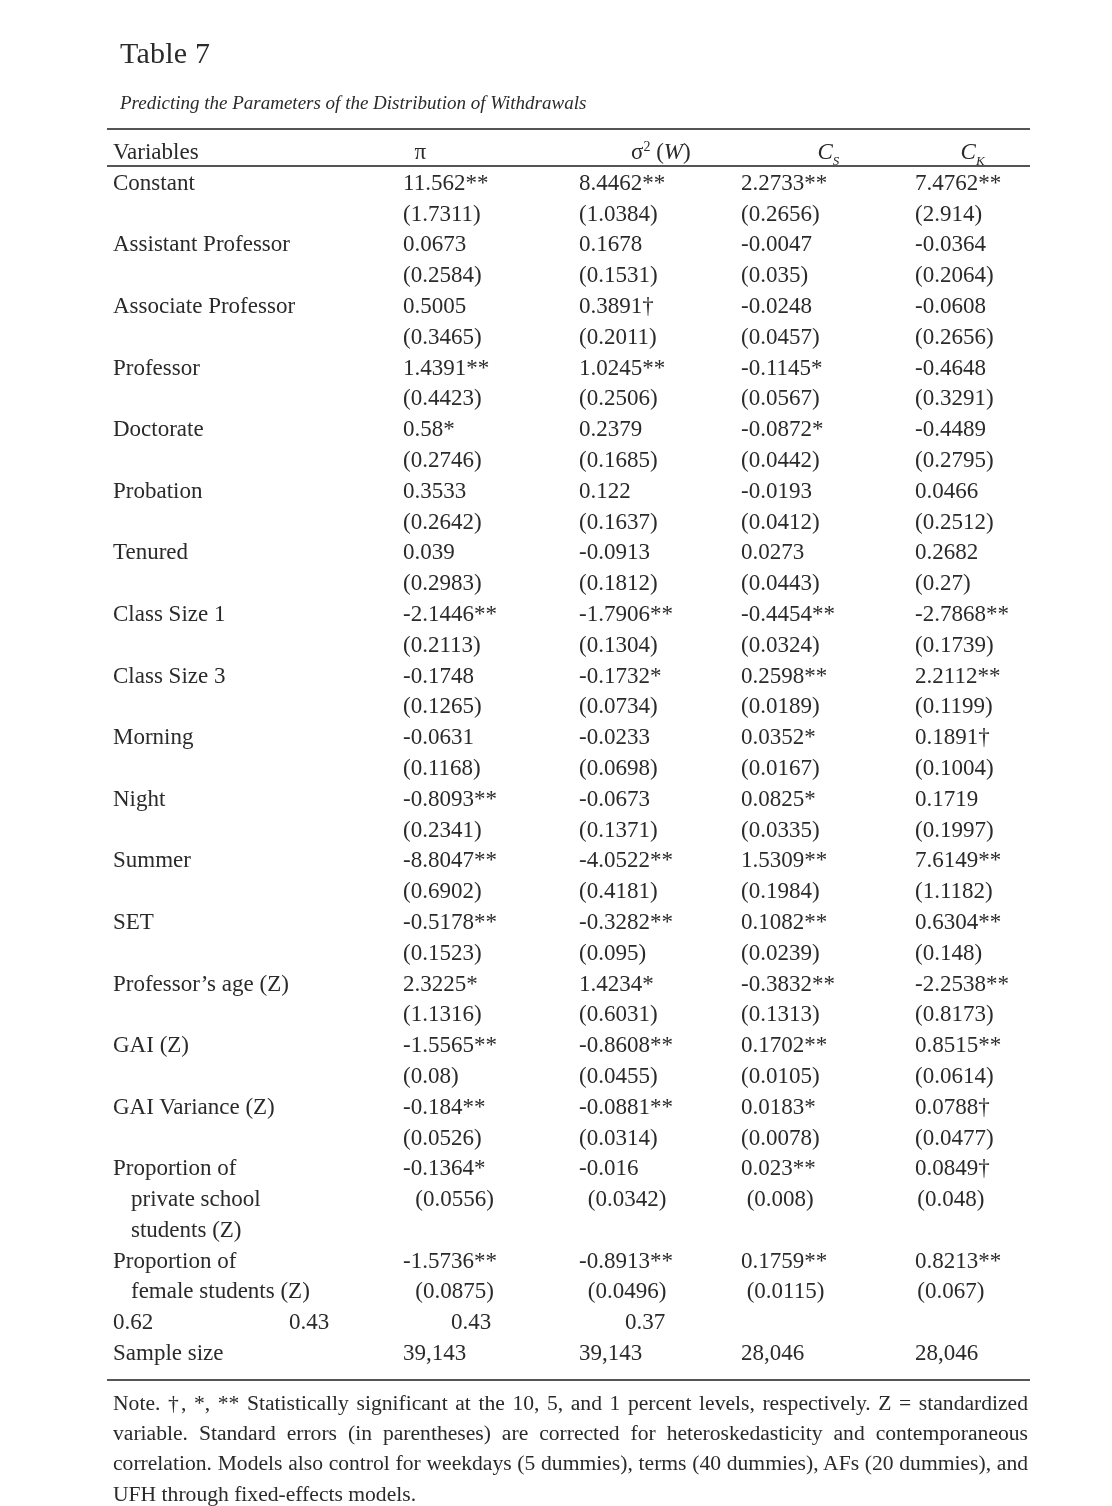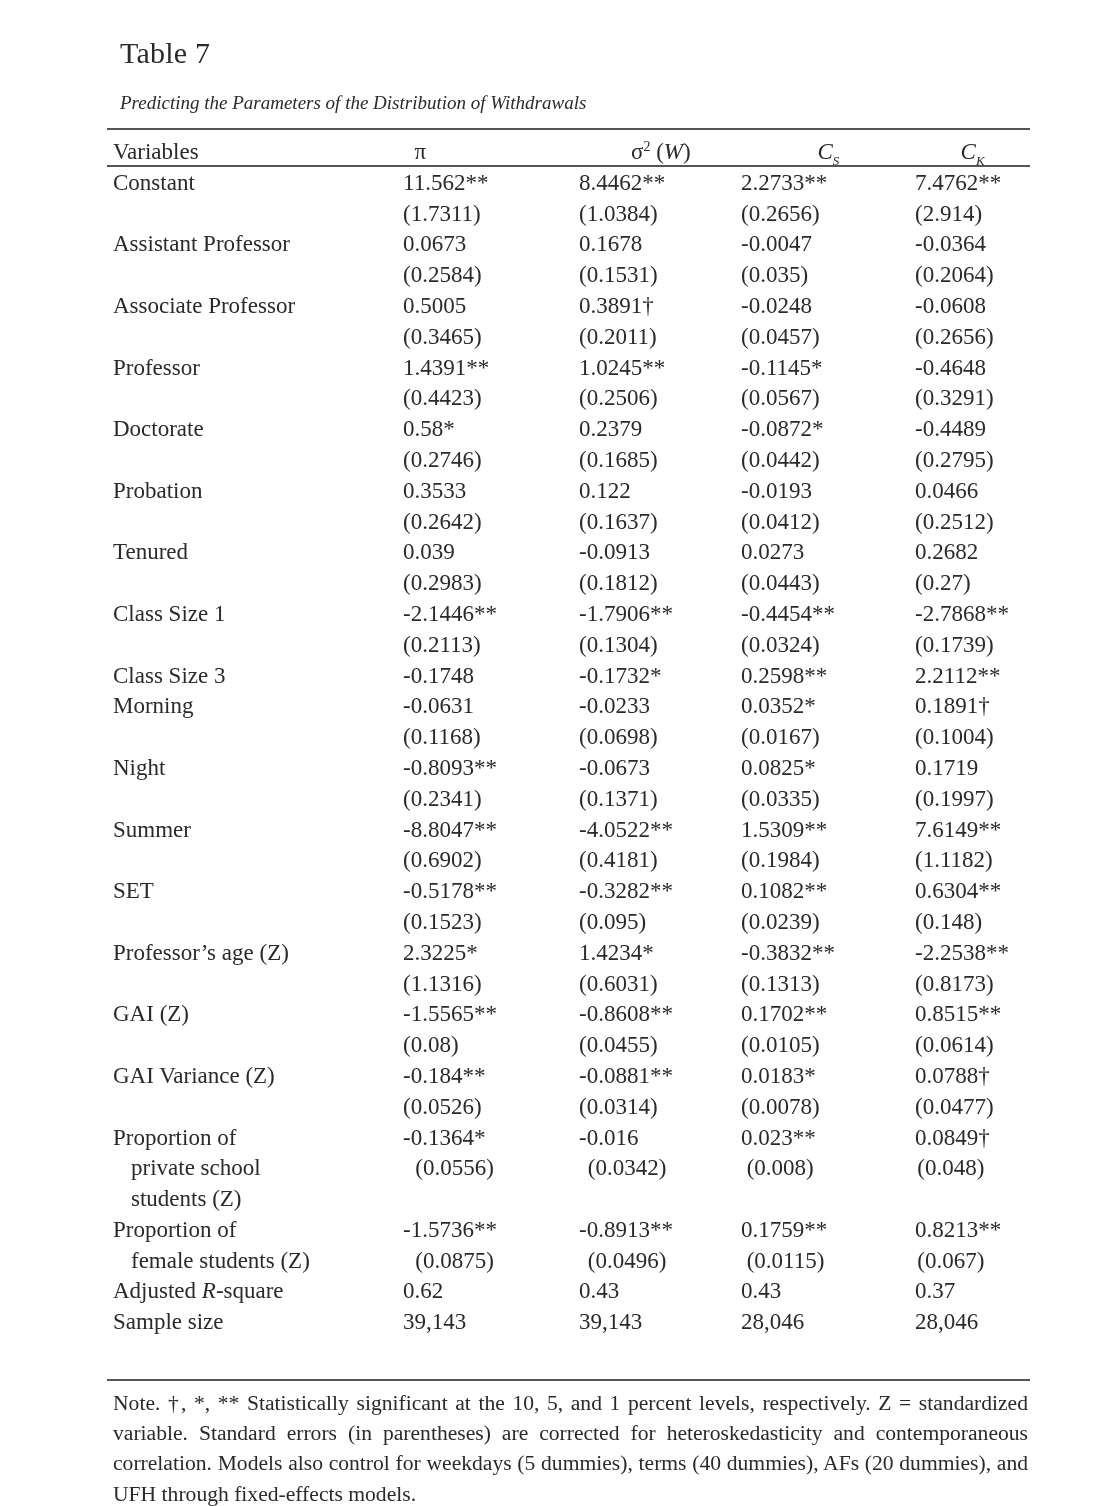--- a/index.html
+++ b/index.html
@@ -176,20 +176,27 @@
         <div class="c4">(0.1739)</div>
       </div>
       <div class="row">
         <div class="c0">Class Size 3</div>
         <div class="c1">-0.1748</div>
         <div class="c2">-0.1732*</div>
         <div class="c3">0.2598**</div>
         <div class="c4">2.2112**</div>
       </div>
       <div class="row">
+        <div class="c0"></div>
+        <div class="c1">(0.1265)</div>
+        <div class="c2">(0.0734)</div>
+        <div class="c3">(0.0189)</div>
+        <div class="c4">(0.1199)</div>
+      </div>
+      <div class="row">
         <div class="c0">Morning</div>
         <div class="c1">-0.0631</div>
         <div class="c2">-0.0233</div>
         <div class="c3">0.0352*</div>
         <div class="c4">0.1891†</div>
       </div>
       <div class="row">
         <div class="c0"></div>
         <div class="c1">(0.1168)</div>
         <div class="c2">(0.0698)</div>
@@ -309,21 +316,20 @@
         <div class="c4">0.8213**</div>
       </div>
       <div class="row">
         <div class="c0 indent">female students (Z)</div>
         <div class="c1">(0.0875)</div>
         <div class="c2">(0.0496)</div>
         <div class="c3">(0.0115)</div>
         <div class="c4">(0.067)</div>
       </div>
       <div class="row">
-        <div class="c0"><span>Adjusted </span><span class="ital">R</span><span>-square</span></div>
         <div class="c1">0.62</div>
         <div class="c2">0.43</div>
         <div class="c3">0.43</div>
         <div class="c4">0.37</div>
       </div>
       <div class="row">
         <div class="c0">Sample size</div>
         <div class="c1">39,143</div>
         <div class="c2">39,143</div>
         <div class="c3">28,046</div>

